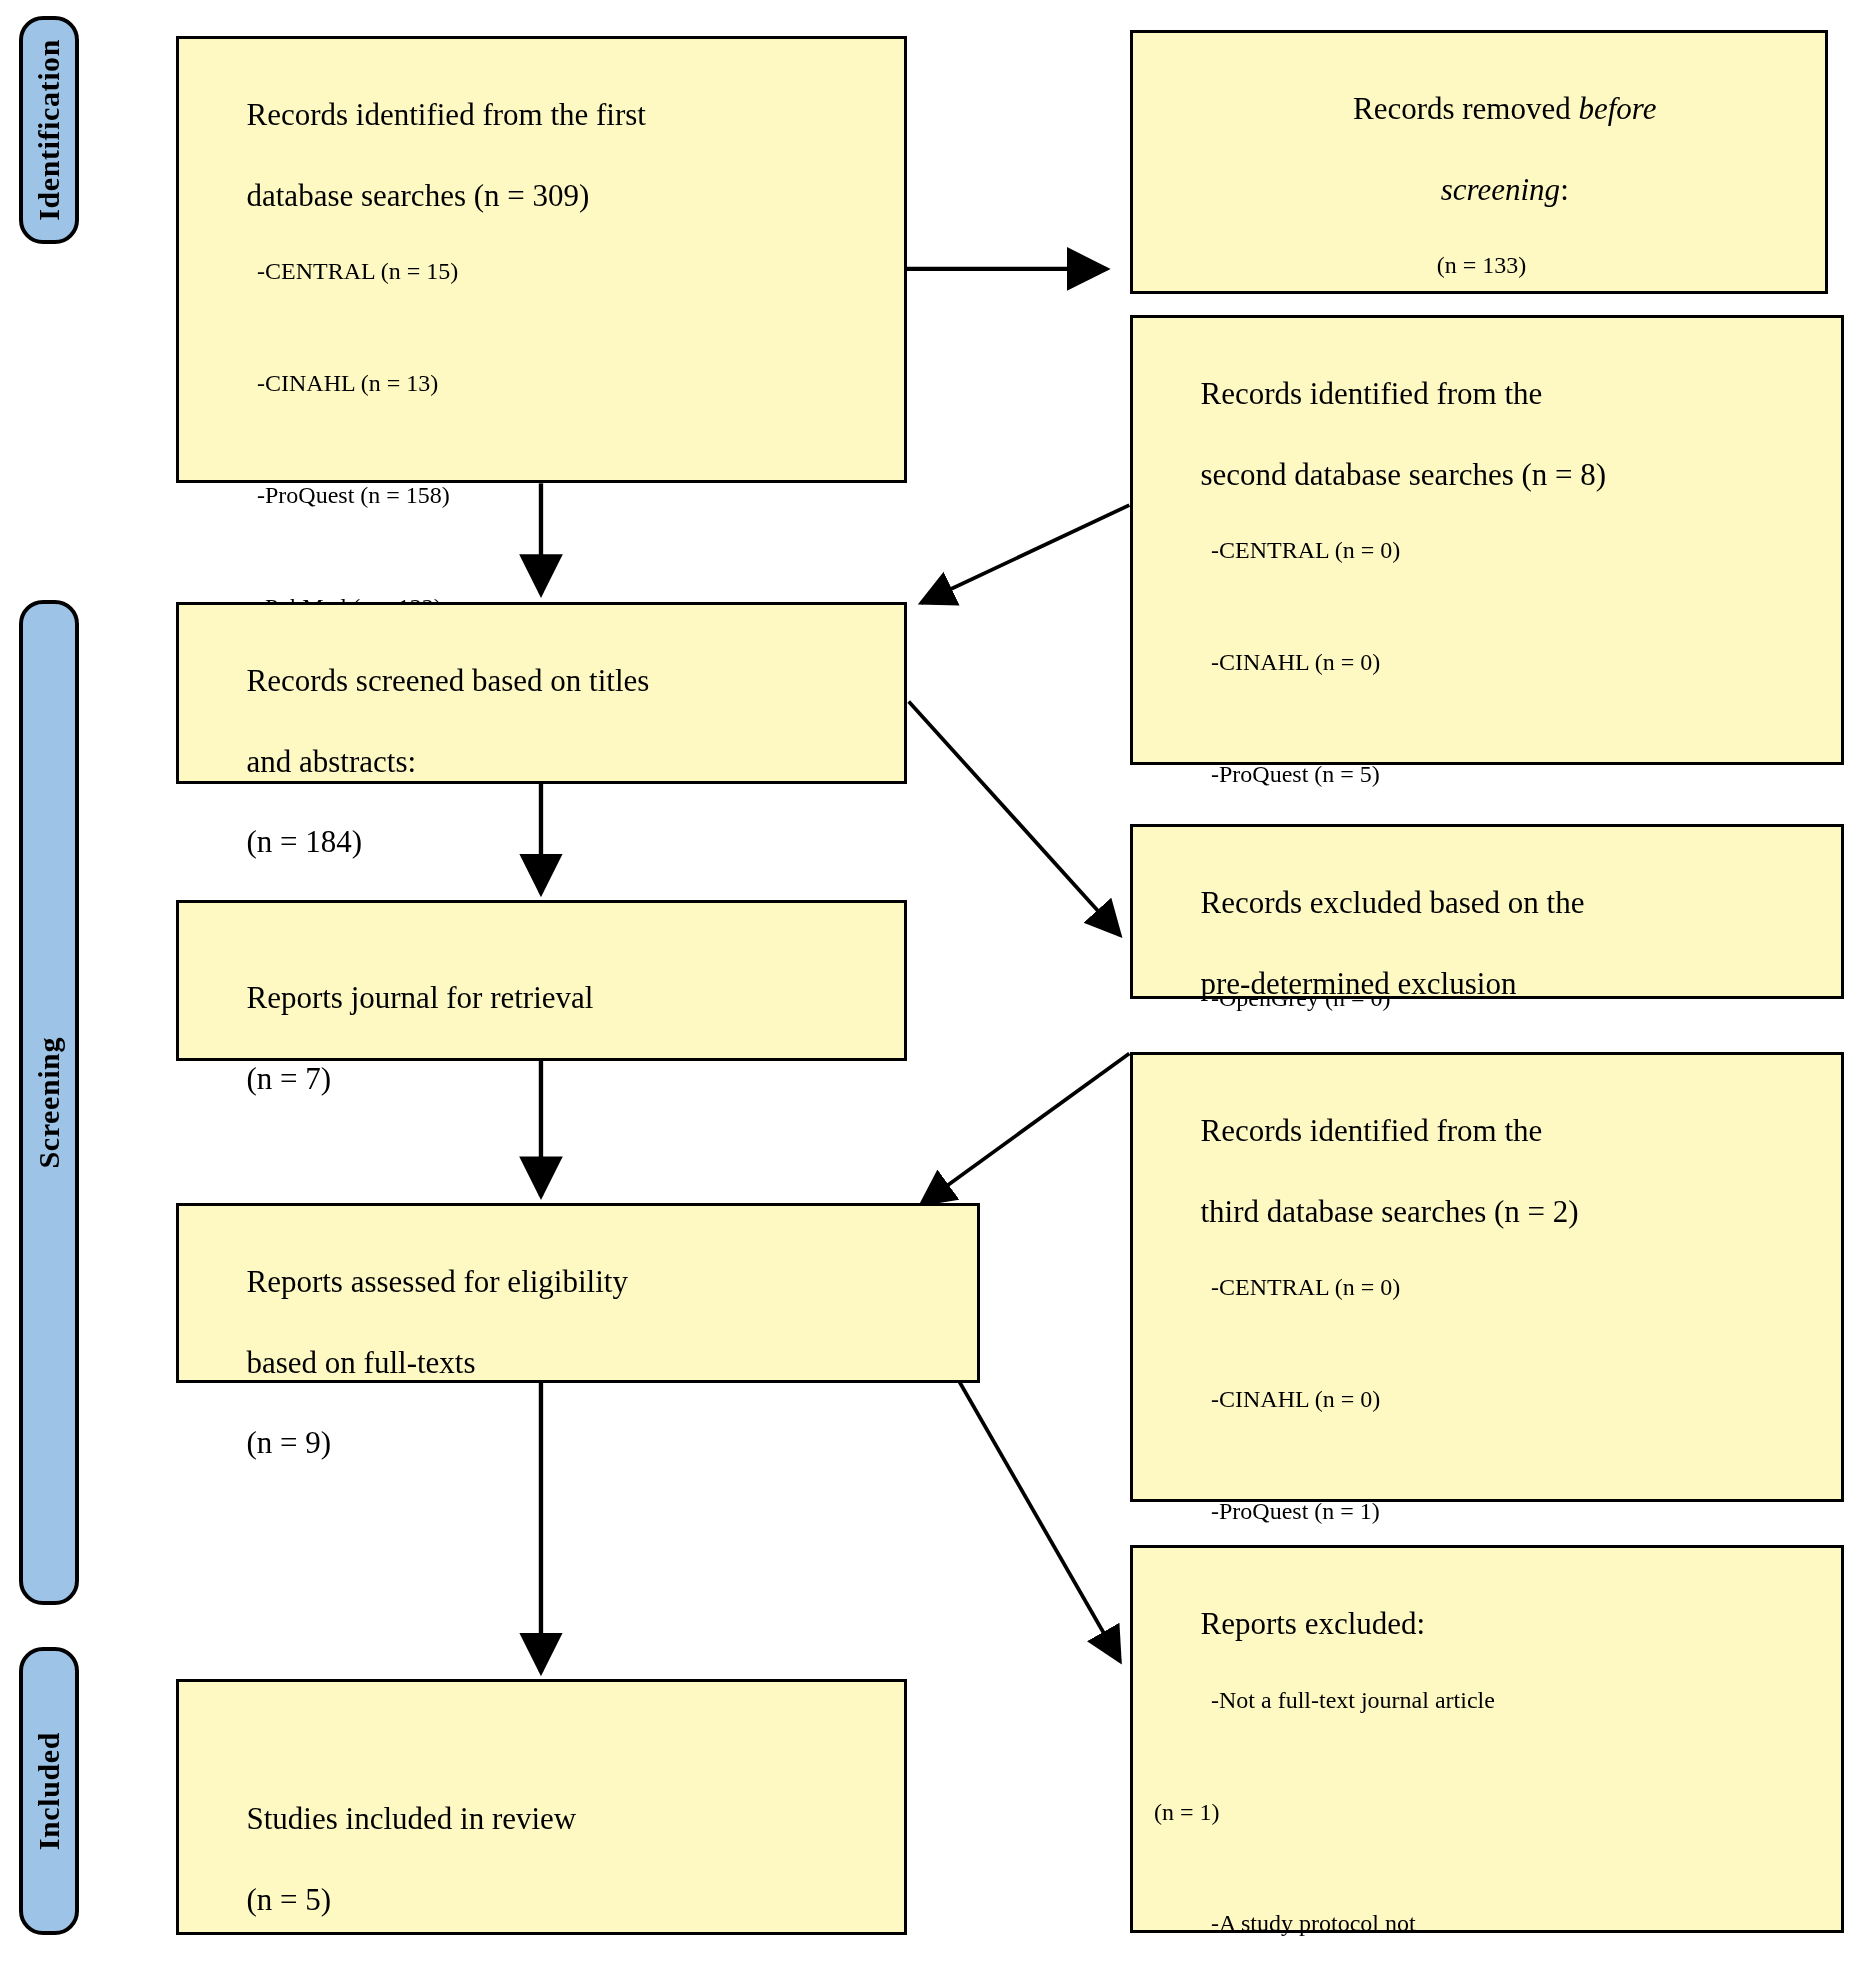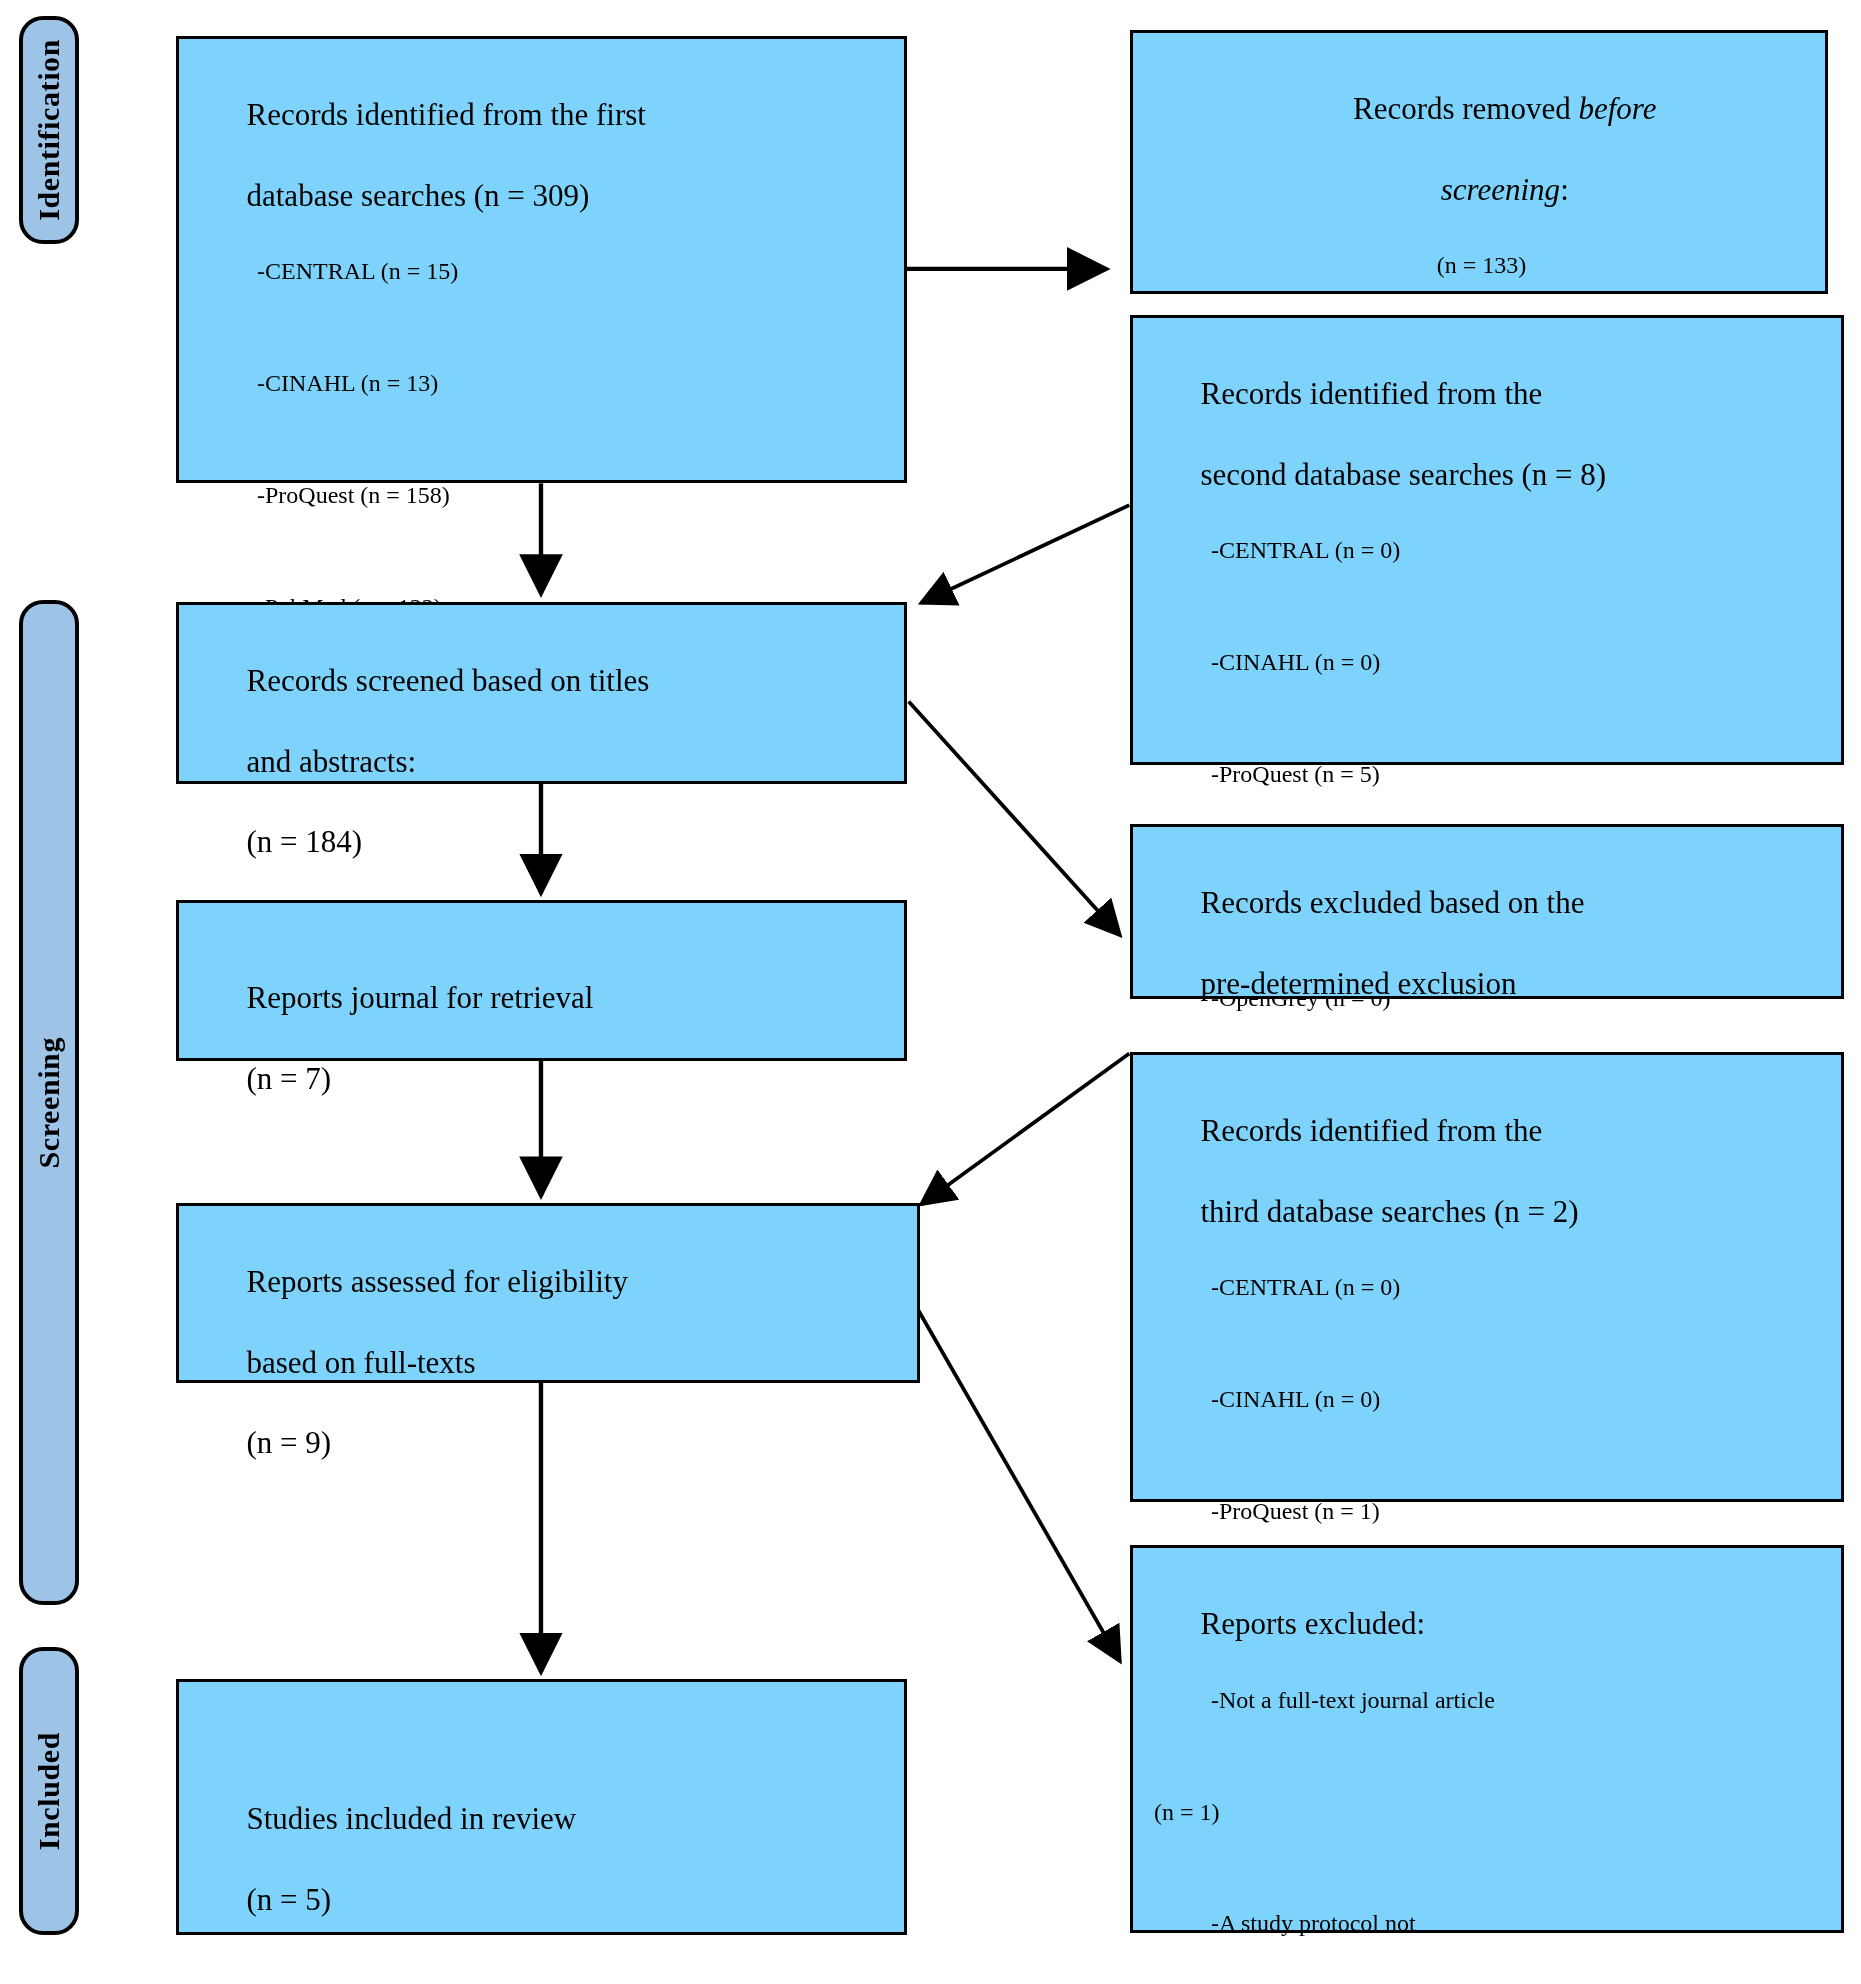--- a/index.html
+++ b/index.html
@@ -23,21 +23,21 @@
     font-weight:bold;
     font-size:30px;
     letter-spacing:0.6px;
     line-height:1;
     white-space:nowrap;
   }
 
   
   .fbox{
     position:absolute;
-    background:#7dd3fc;
+    background:#fef9c3;
     border:3.7px solid #000;
     box-sizing:border-box;
     padding:16px 16px 12.5px 21px;
   }
   .fbox .ftext{
     font-size:31px;
     line-height:1.30;
     white-space:pre-wrap;
   }
   .fbox .ftext .ital{font-style:italic;}
@@ -137,21 +137,21 @@
     </div>
   </div>
 
   <div class="fbox" style="left:176px;top:900px;width:731px;height:161px;padding-top:35px;">
     <div class="ftext">
       <span>Reports journal for retrieval</span><br>
       <span>(n = 7)</span>
     </div>
   </div>
 
-  <div class="fbox" style="left:176px;top:1203px;width:744px;height:180px;font-family:Liberation Serif, serif;">
+  <div class="fbox" style="left:176px;top:1203px;width:804px;height:180px;font-family:Liberation Serif, serif;">
     <div class="ftext">
       <span>Reports assessed for eligibility</span><br>
       <span>based on full-texts</span><br>
       <span>(n = 9)</span>
     </div>
   </div>
 
   <div class="fbox" style="left:176px;top:1679px;width:731px;height:256px;padding-top:77px;">
     <div class="ftext">
       <span>Studies included in review</span><br>

